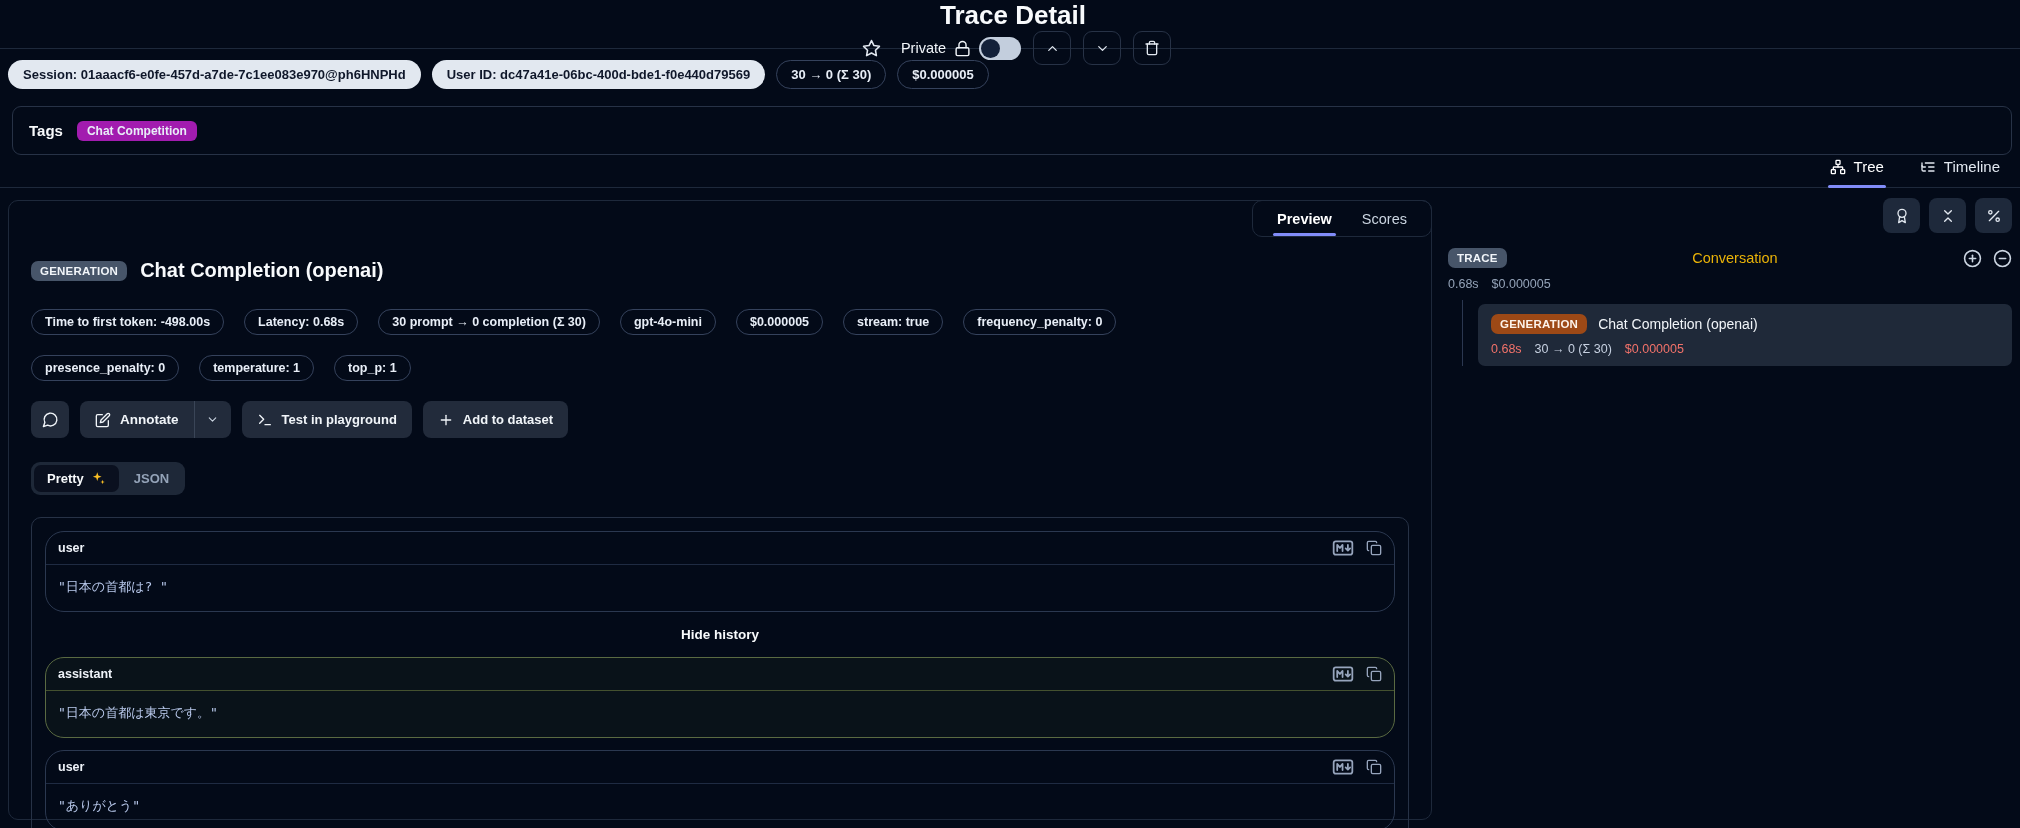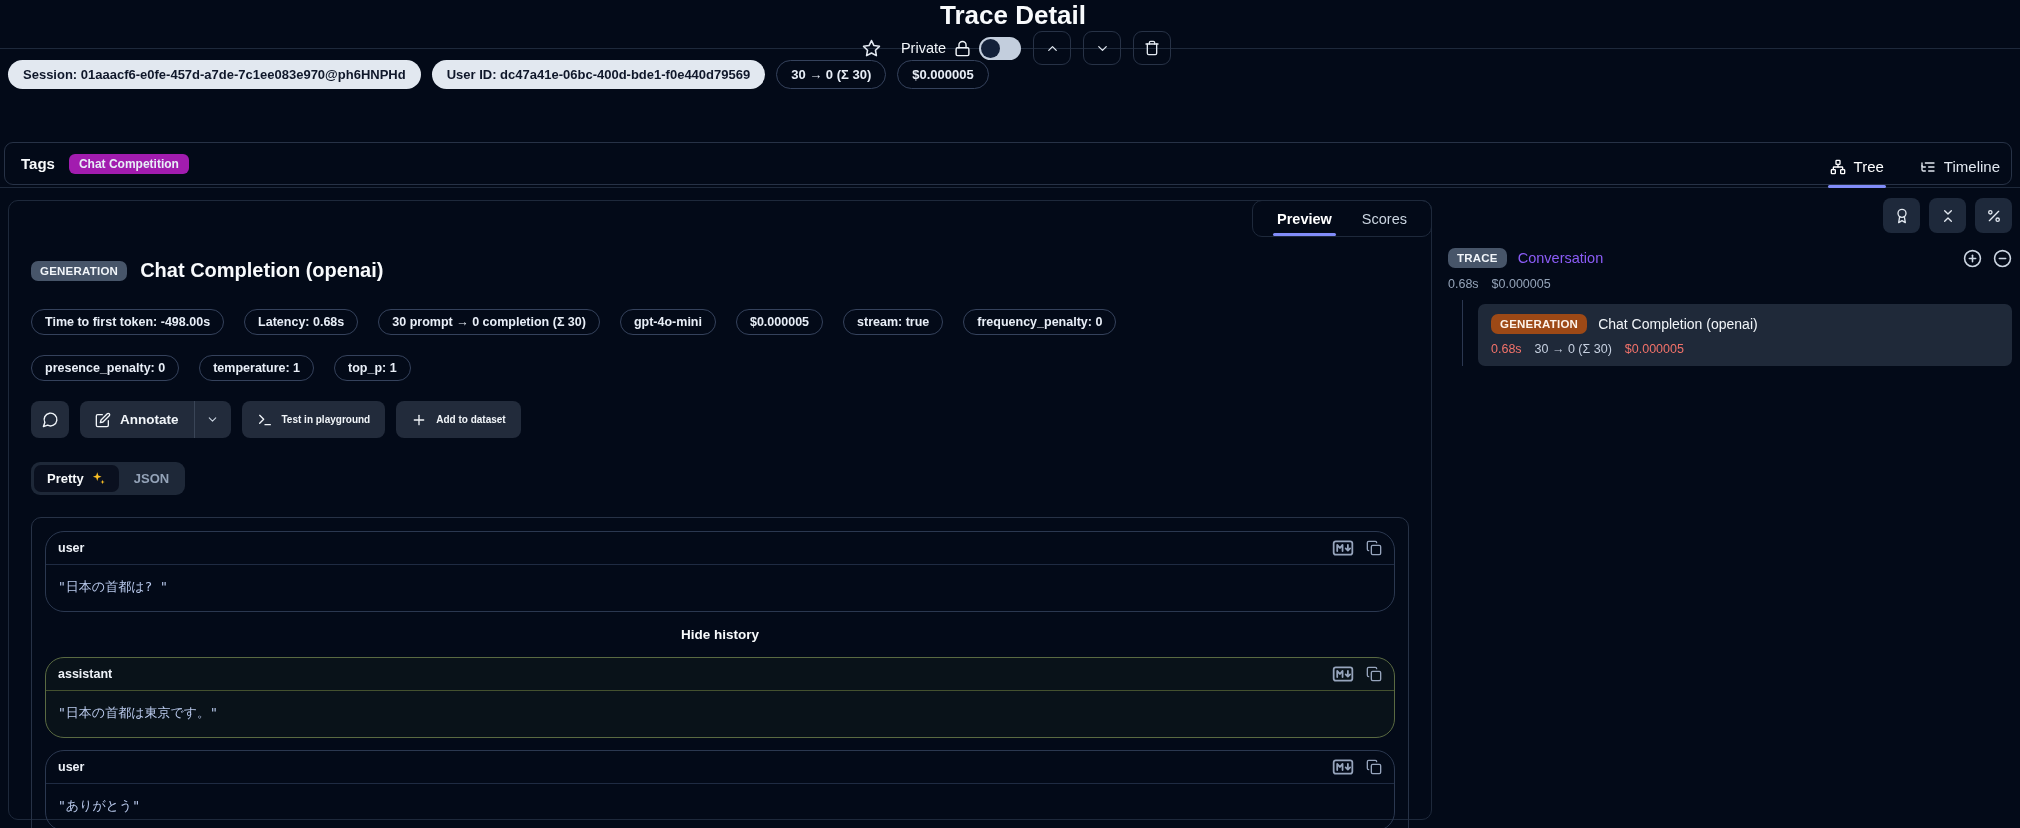--- a/index.html
+++ b/index.html
@@ -25,22 +25,22 @@
     display:flex; align-items:center; justify-content:center; color:#e2e8f0; cursor:pointer; }
 
   
   .meta-row { position:absolute; top:60px; left:8px; right:8px; display:flex; align-items:center; gap:11px; }
   .badge-light { background:#e2e8f0; color:#0f172a; font-size:13px; font-weight:700;
     padding:7px 15px; border-radius:999px; white-space:nowrap; }
   .badge-outline { border:1px solid #35425c; color:#e8eef7; font-size:13px; font-weight:700;
     padding:6px 14px; border-radius:999px; white-space:nowrap; }
 
   
-  .tags-row { position:absolute; top:106px; left:4px; right:8px; height:43px;
-    border:1px solid #273246; border-radius:9px; display:flex; align-items:center; gap:14px; padding:0 16px;margin-top:36px; }
+  .tags-row { position:absolute; top:106px; left:12px; right:8px; height:49px;
+    border:1px solid #273246; border-radius:9px; display:flex; align-items:center; gap:14px; padding:0 16px; }
   .tags-label { font-size:15px; font-weight:700; color:#f8fafc; }
   .tag-chip { background:#a21caf; color:#e8eef7; font-size:12px; font-weight:700;
     padding:3px 10px; border-radius:6px; cursor:pointer; }
 
   
   .view-tabs { position:absolute; top:146px; left:0; right:0; height:42px;
     border-bottom:1px solid #1e293b; display:flex; justify-content:flex-end; gap:32px; padding-right:18px; }
   .vtab { display:flex; align-items:center; gap:8px; font-size:15px; color:#e2e8f0;
     position:relative; cursor:pointer; padding:0 2px; }
   .vtab.active { color:#ffffff; font-weight:400; }
@@ -62,21 +62,21 @@
   .type-badge { background:#475569; color:#f1f5f9; font-size:11.5px; font-weight:700;
     letter-spacing:.02em; padding:4px 9px; border-radius:7px; }
   .obs-title { font-size:20px; font-weight:700; color:#f8fafc; }
   .timestamp { margin-top:7px; font-size:15px; color:#d3dcec; }
   .metric-wrap { margin-top:27px; display:flex; flex-wrap:wrap; gap:20px; max-width:1180px; }
   .pill { border:1px solid #35425c; color:#e8eef7; font-size:12.5px; font-weight:700;
     padding:5px 13px; border-radius:999px; white-space:nowrap; }
 
   .actions-row { margin-top:20px; display:flex; align-items:stretch; gap:11px; }
   .btn { background:#222b3b; border:none; border-radius:8px; height:37px; padding:0 15px;
-    display:flex; align-items:center; gap:9px; font-size:10px; font-weight:700; color:#f1f5f9;
+    display:flex; align-items:center; gap:9px; font-size:13px; font-weight:700; color:#f1f5f9;
     font-family:inherit; cursor:pointer; }
   .btn-icon-only { width:38px; padding:0; justify-content:center; }
   .split-btn { display:flex; background:#222b3b; border-radius:8px; overflow:hidden; }
   .split-main { display:flex; align-items:center; gap:9px; padding:0 15px; height:37px;
     font-size:13.5px; font-weight:700; color:#f1f5f9; cursor:pointer; }
   .split-divider { width:1px; background:#3a4557; margin:0; }
   .split-caret { width:36px; display:flex; align-items:center; justify-content:center; color:#cbd5e1; cursor:pointer; }
 
   .fmt-toggle { margin-top:24px; display:inline-flex; background:#1e2838; border-radius:9px; padding:3px; gap:2px; }
   .fmt-item { display:flex; align-items:center; gap:7px; padding:6px 13px; border-radius:7px;
@@ -93,22 +93,22 @@
   .msg-body { padding:13px 12px 15px; font-family:"DejaVu Sans Mono", monospace; font-size:13px; color:#b9c9ec; }
   .msg-box.assistant { border-color:#5a6a42; background:rgba(96,122,48,0.07); }
   .msg-box.assistant .msg-head { border-bottom-color:#44512f; }
   .hide-history { text-align:center; font-size:13.5px; font-weight:700; color:#f8fafc; padding:3px 0; cursor:pointer; }
 
   
   .sidebar { position:absolute; left:1448px; top:198px; width:564px; }
   .side-toolbar { display:flex; justify-content:flex-end; gap:9px; }
   .sbtn { width:37px; height:35px; background:#1e293b; border:none; border-radius:8px;
     display:flex; align-items:center; justify-content:center; color:#e2e8f0; cursor:pointer; }
-  .trace-row { margin-top:15px; display:flex; align-items:center; gap:11px; cursor:pointer; }
-  .trace-title { font-size:14.5px; color:#8b5cf6; flex:1; }
+  .trace-row { margin-top:15px; display:flex; align-items:center; gap:11px; cursor:pointer;text-align:center; }
+  .trace-title { font-size:14.5px; color:#eab308; flex:1; }
   .circle-btn { background:none; border:none; color:#cbd5e1; cursor:pointer; padding:0; }
   .trace-metrics { margin-top:9px; display:flex; gap:13px; font-size:12.5px; color:#94a3b8; }
   .tree-node-row { margin-top:13px; position:relative; padding-left:30px; }
   .tree-line { position:absolute; left:14px; top:-4px; bottom:0; width:1px; background:#2b3750; }
   .node-box { background:#1f2939; border-radius:7px; padding:10px 13px; cursor:pointer; }
   .node-head { display:flex; align-items:center; gap:11px; }
   .node-badge { background:#9d4916; color:#fdf3ea; font-size:11.5px; font-weight:700;
     letter-spacing:.02em; padding:4px 9px; border-radius:7px; }
   .node-title { font-size:14px; color:#f1f5f9; }
   .node-metrics { margin-top:8px; display:flex; gap:13px; font-size:12.5px; }

